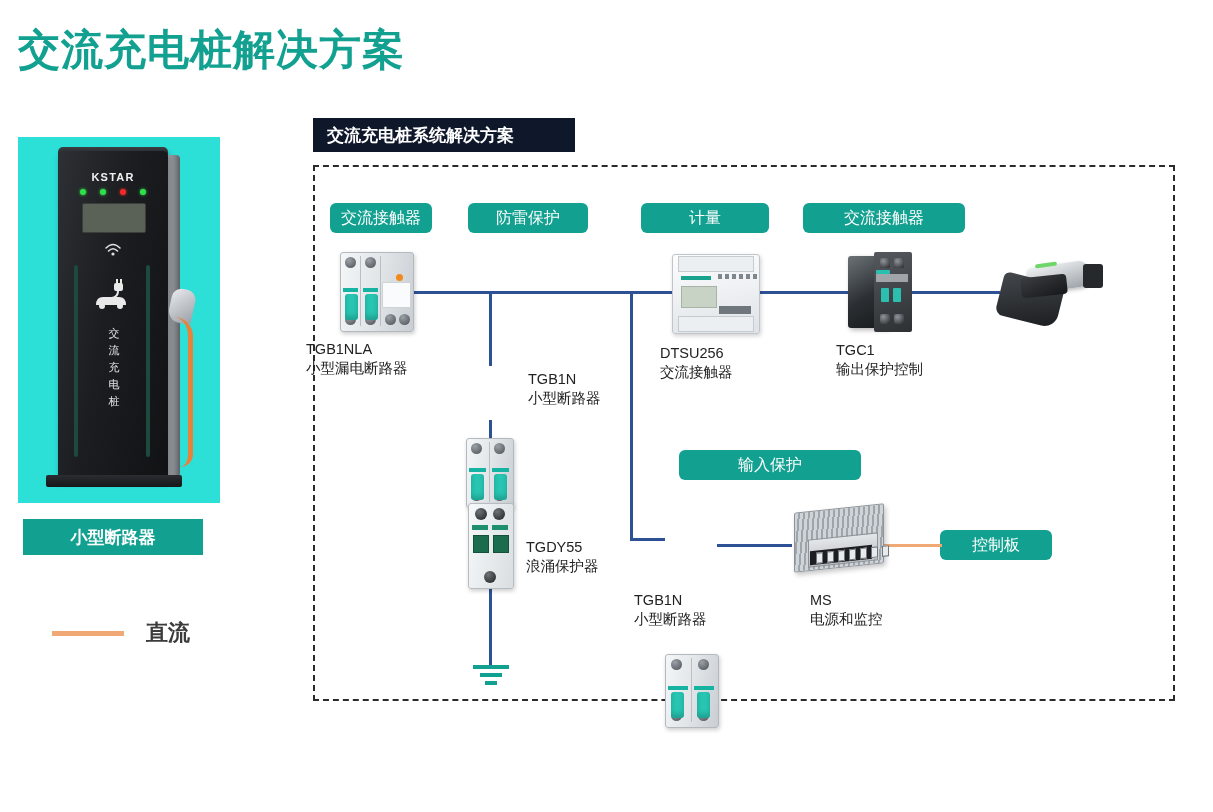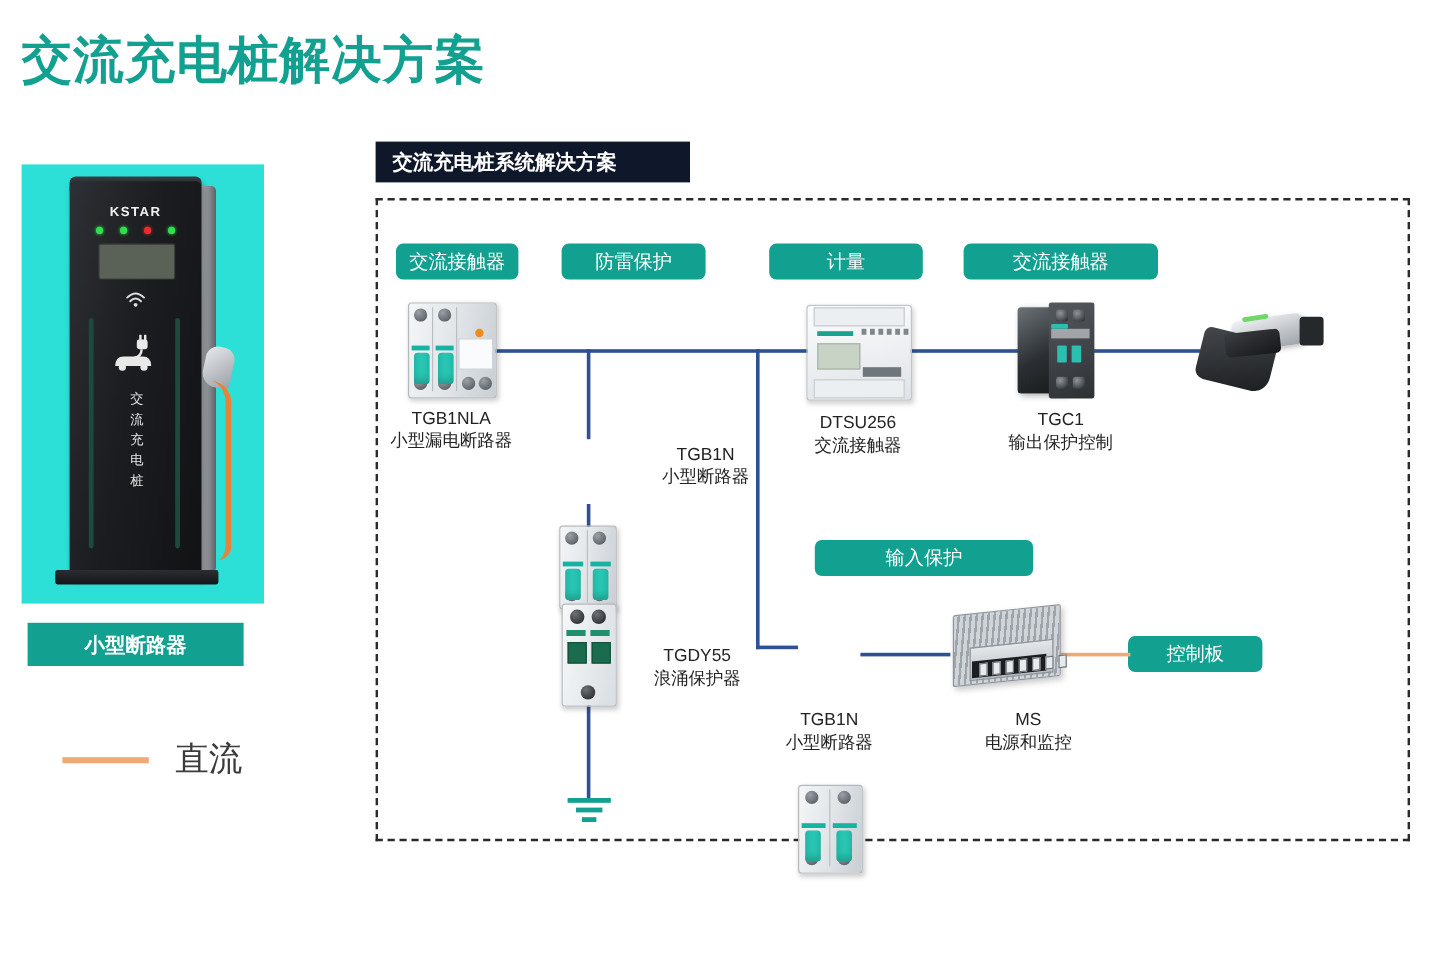--- a/index.html
+++ b/index.html
@@ -77,38 +77,38 @@
   }
   .pile-caption{
     position:absolute;left:23px;top:519px;width:180px;height:36px;
     background:#12a090;color:#fff;font-size:17px;font-weight:bold;
     display:flex;align-items:center;justify-content:center;
   }
   
   .legend{position:absolute;left:52px;top:612px;}
   .legend-row{display:flex;align-items:center;height:42px;}
   .legend-line{width:72px;height:5px;display:block;}
-  .legend-label{margin-left:22px;font-size:28px;font-weight:normal;color:#3b3b3b;}
+  .legend-label{margin-left:22px;font-size:22px;font-weight:bold;color:#3b3b3b;}
   
   .diagram-banner{
     position:absolute;left:313px;top:118px;width:262px;height:34px;
     background:#0f172a;color:#fff;font-size:17px;font-weight:bold;
     display:flex;align-items:center;padding-left:14px;box-sizing:border-box;
   }
   .diagram-box{
     position:absolute;left:313px;top:165px;width:862px;height:536px;
     border:2px dashed #2b2b2b;box-sizing:border-box;
   }
   .badge{
     position:absolute;background:#12a090;color:#fff;border-radius:6px;
     font-size:16px;display:flex;align-items:center;justify-content:center;
     height:30px;white-space:nowrap;
   }
   .devlabel{
-    position:absolute;text-align:center;font-size:14.5px;color:#222;
+    position:absolute;font-size:14.5px;color:#222;
     line-height:19px;white-space:nowrap;
   }
   
   .wire{position:absolute;background:#2e5196;}
   .wire-h{height:3px;}
   .wire-v{width:3px;}
   .wire-dc{position:absolute;background:#f0a875;height:3px;}
   .ground i{position:absolute;background:#12a090;display:block;}
   
   .dev{position:absolute;}

